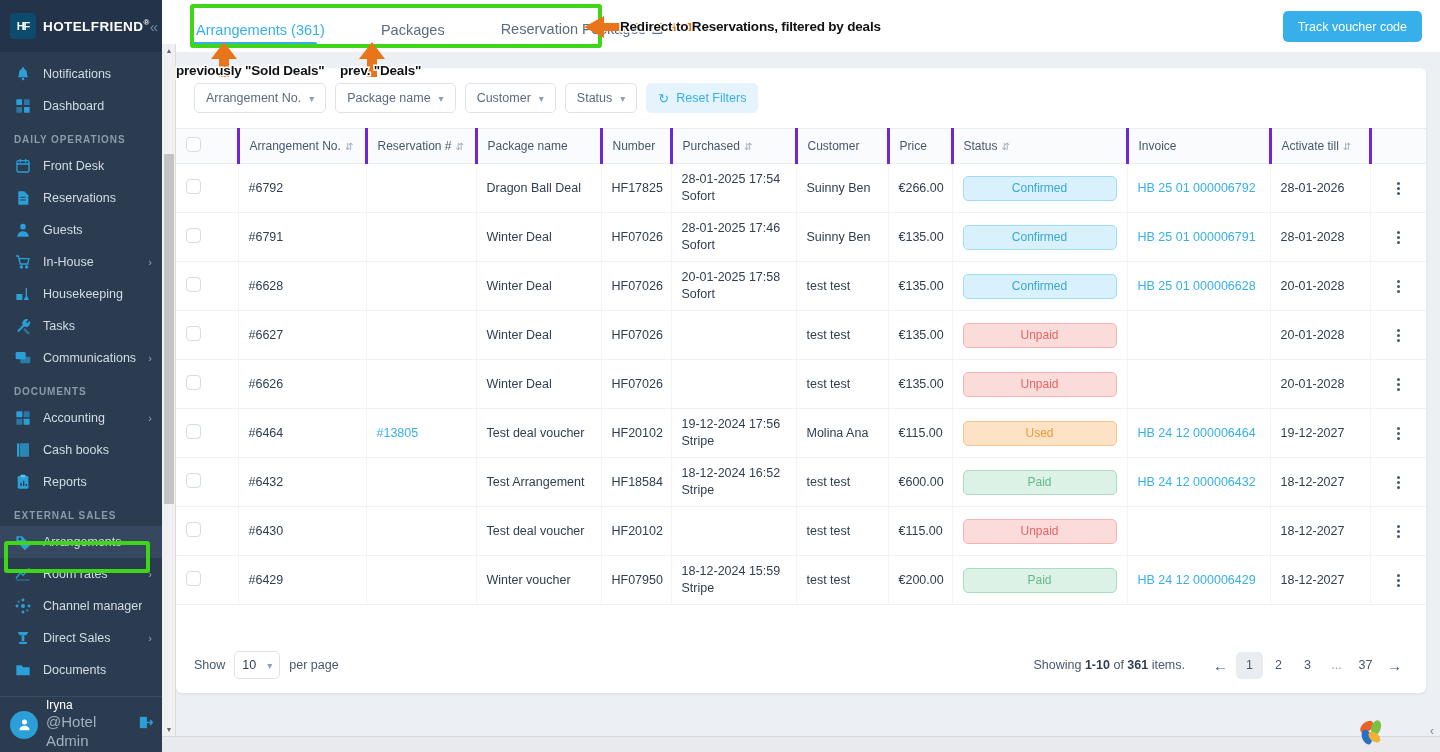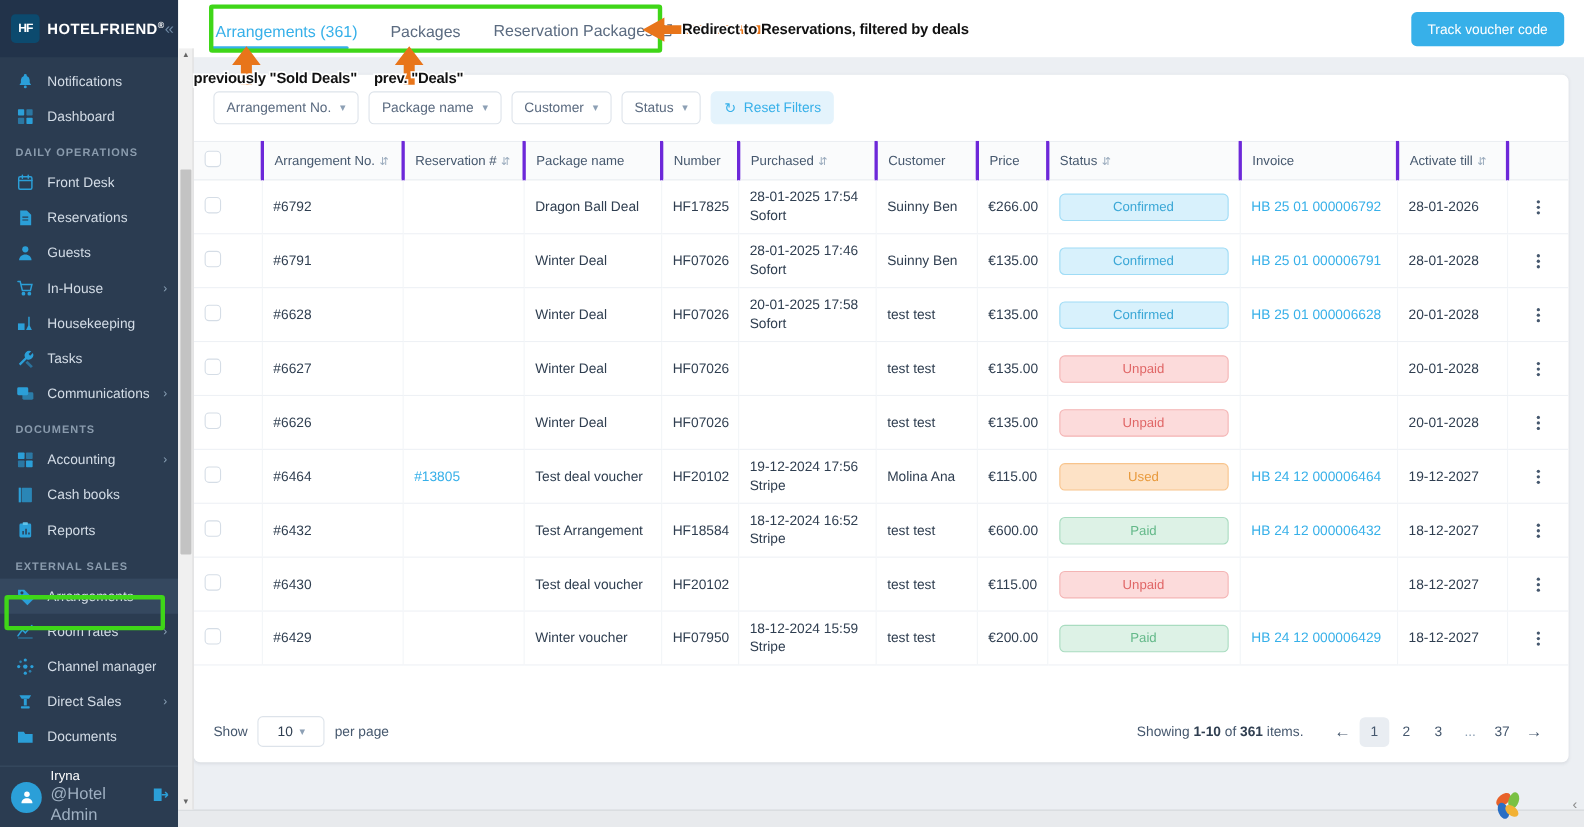--- a/index.html
+++ b/index.html
@@ -72,21 +72,21 @@
   .user-txt { line-height: 1.25; overflow:hidden; }
   .user-name { color: #fff; font-size: 12px; }
   .user-role { color: #9fb0c2; font-size: 15px; }
   .logout-ico { margin-left: auto; color: #2b9fd8; }
 
   
   .topbar {
     position: absolute; left: 162px; top: 0; width: 1278px; height: 52px;
     background: #fff; display: flex; align-items: center;
   }
-  .tabs { display: flex; align-items: flex-end; height: 52px; padding-left: 34px; }
+  .tabs { display: flex; align-items: flex-end; height: 52px; padding-left: 34px; gap: 26px; }
   .tab {
     font-size: 14.5px; color: #5b6b80; cursor: pointer; position: relative;
     padding: 0 0 14px 0; margin-right: 30px; white-space: nowrap;
   }
   .tab.active { color: #37b0e9; }
   .tab.active::after {
     content: ""; position: absolute; left: -6px; right: 8px; bottom: 7px;
     height: 3px; background: #37b0e9; border-radius: 2px;
   }
   .ext-ico { display:inline-block; margin-left: 5px; vertical-align: -1px; }
@@ -158,21 +158,21 @@
   .two-line { line-height: 1.35; }
 
   
   .tbl-foot {
     height: 56px; flex: 0 0 56px; display: flex; align-items: center;
     padding: 0 18px; font-size: 12.5px; color: #46586e;
   }
   .per-page-sel {
     border: 1px solid #dde3ea; border-radius: 5px; height: 28px; min-width: 46px;
     display: inline-flex; align-items: center; justify-content: space-between;
-    padding: 0 17px; margin: 0 9px; cursor: pointer; color: #2f3e50;
+    padding: 0 7px; margin: 0 9px; cursor: pointer; color: #2f3e50;
   }
   .per-page-sel .cv { color:#8da0b5; font-size:10px; margin-left:6px; }
   .pager { margin-left: auto; display: flex; align-items: center; gap: 2px; }
   .showing { margin-right: 20px; color:#46586e; }
   .showing b { color: #2f3e50; }
   .pg {
     min-width: 27px; height: 27px; display: flex; align-items: center;
     justify-content: center; border-radius: 5px; cursor: pointer;
     color: #46586e; font-size: 12.5px; padding: 0 6px;
   }

